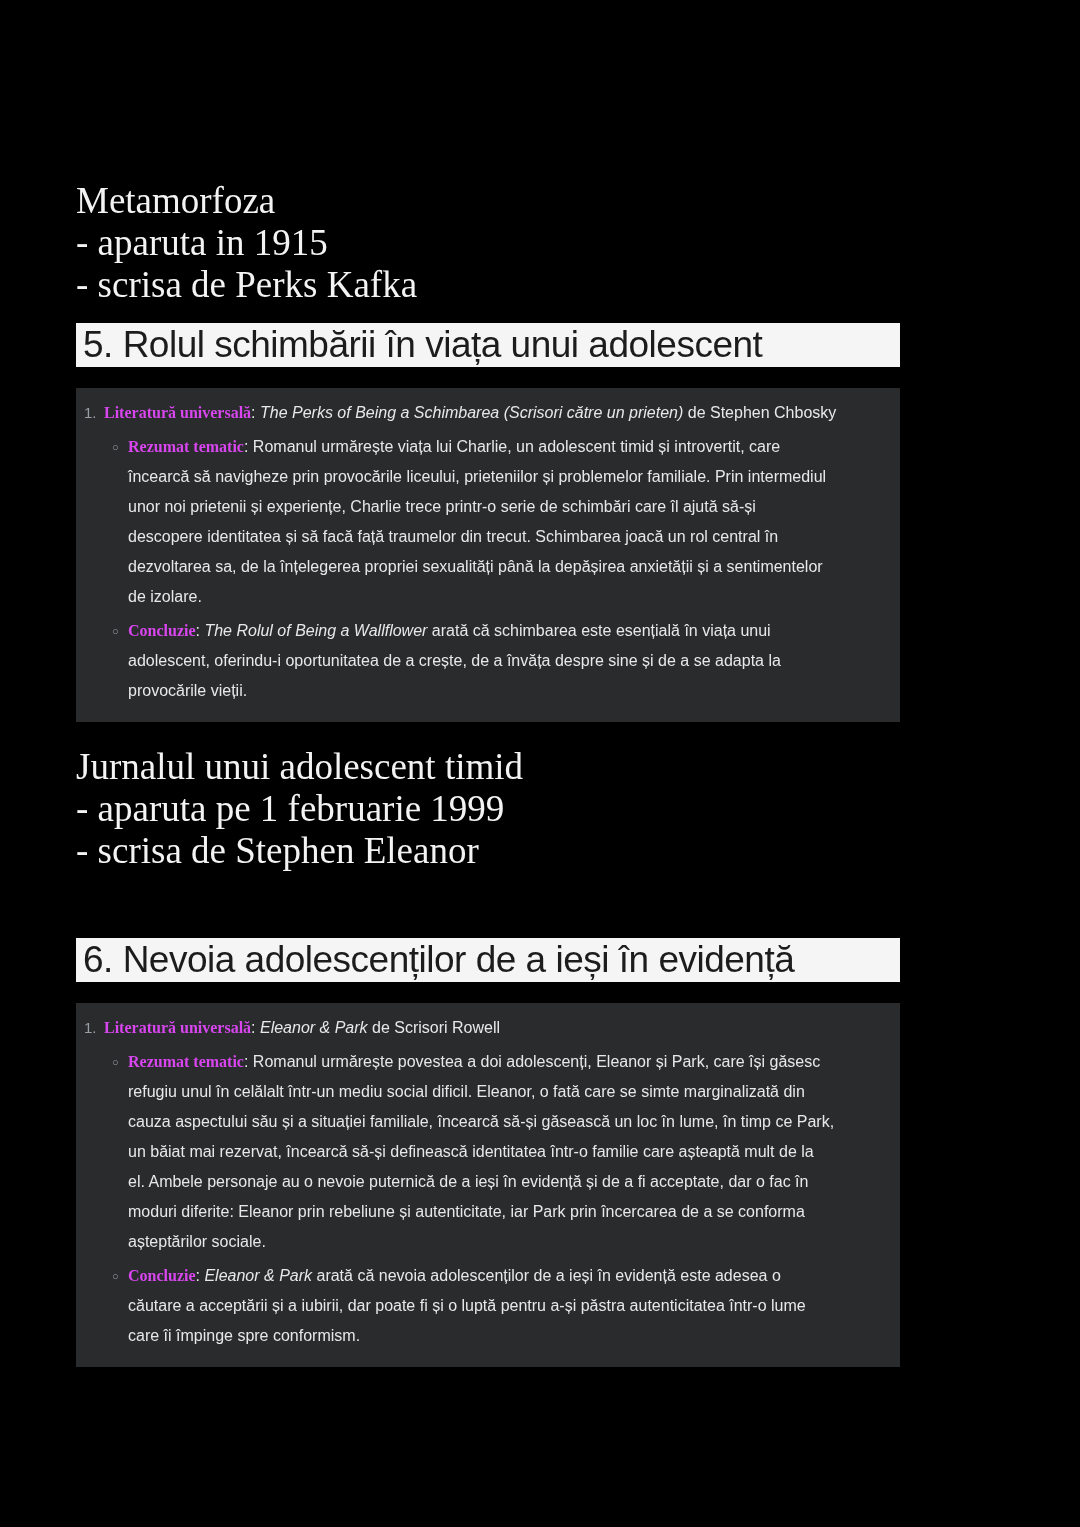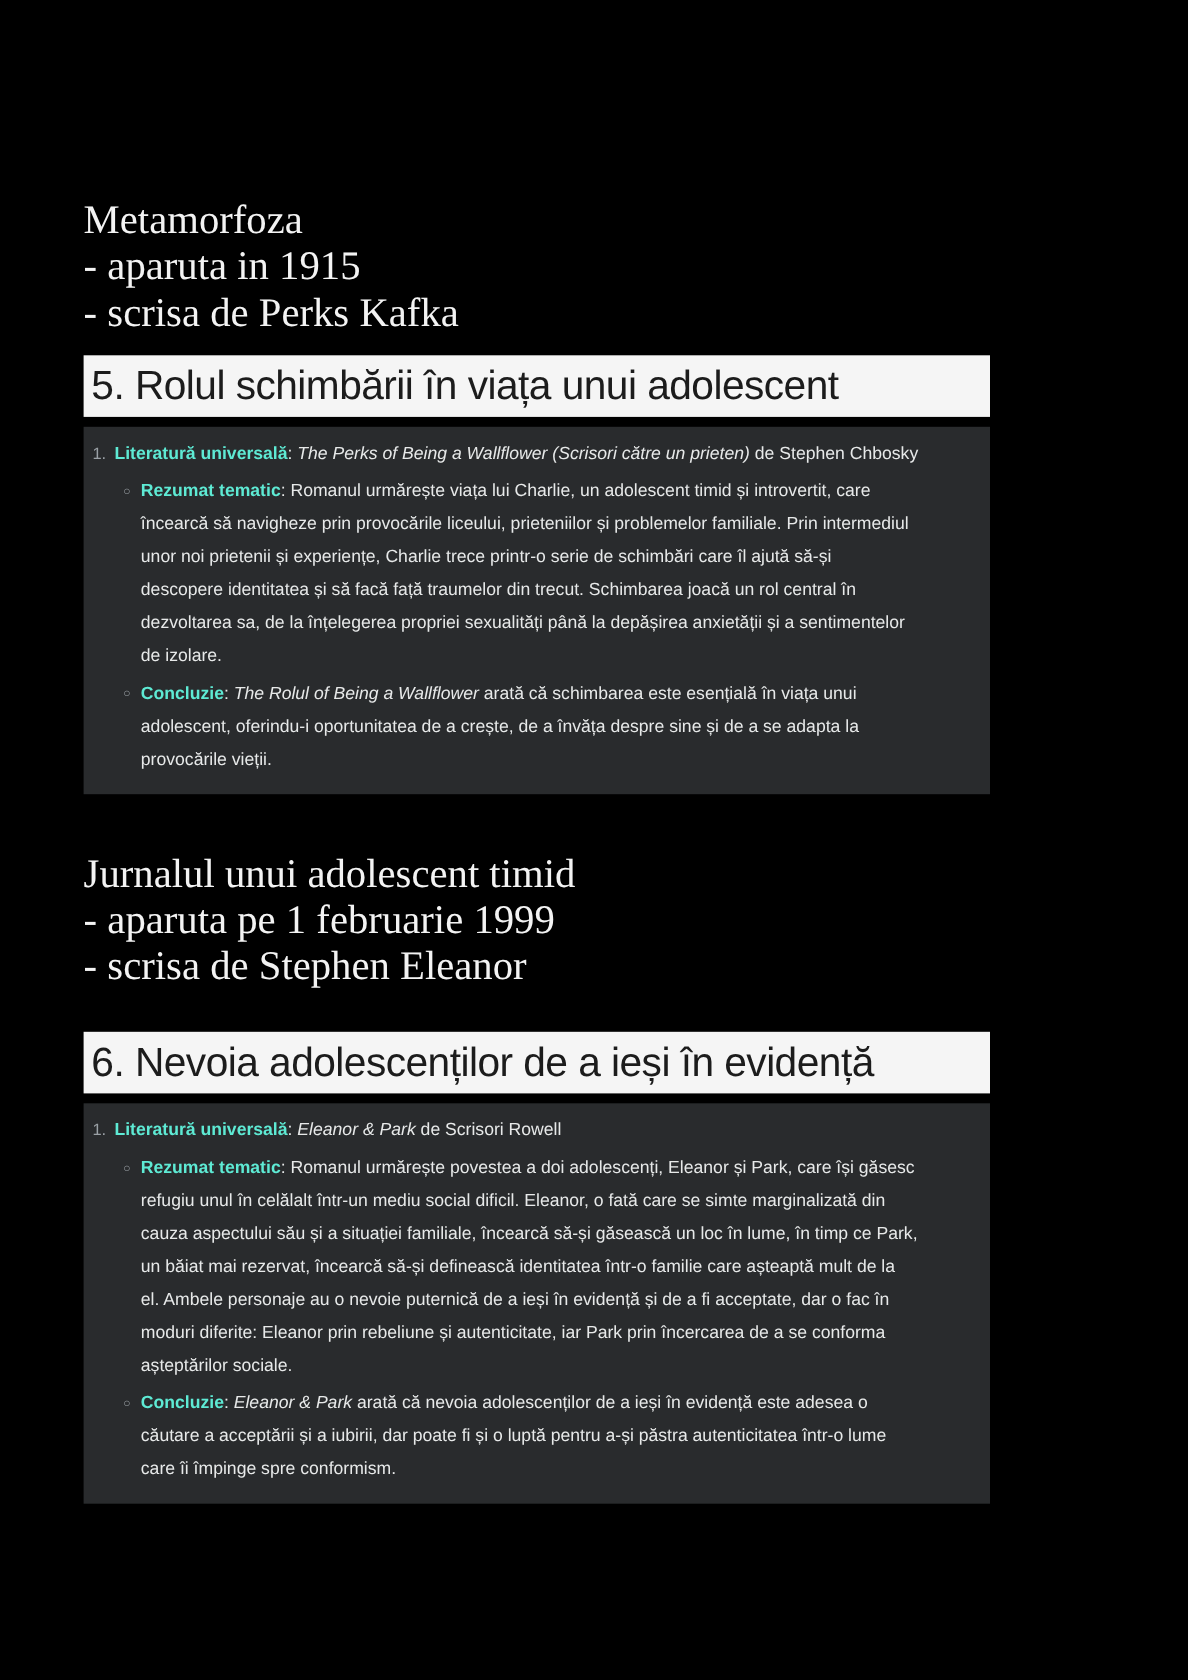--- a/index.html
+++ b/index.html
@@ -14,21 +14,21 @@
   
   .serif-block { position:absolute; left:0; width:824px; }
   .serif-line {
     font-family:"Liberation Serif", serif;
     font-size:37px; line-height:42px;
     color:#f3f3f3; white-space:pre;
   }
 
   
   .bar {
-    position:absolute; left:0; width:824px; height:56px;
+    position:absolute; left:0; width:824px; height:44px;
     background:#f5f5f5;
     display:flex; align-items:center;
   }
   .bar-text {
     font-size:37px; letter-spacing:-0.5px; line-height:52px;
     color:#1c1c1c; padding-left:7px; white-space:pre;
   }
 
   
   .panel {
@@ -38,21 +38,21 @@
     box-sizing:border-box;
     overflow:hidden;
     color:#e7e9e9;
     font-size:16px; line-height:30px;
   }
   .li1 { display:flex; }
   .num {
     flex:0 0 20px; color:#9aa0a5; line-height:30px; font-size:15px;
   }
   .txt { margin:0; white-space:pre; }
-  .txt strong { color:#5eead4; font-weight:bold; }
+  .txt strong { color:#d946ef; font-weight:bold;font-family:Liberation Serif, serif; }
   .txt em { font-style:italic; }
   .li2 { display:flex; margin-left:28px; margin-top:4px; }
   .bullet {
     flex:0 0 16px; color:#9aa0a5;
     font-size:11px; line-height:30px;
   }
 </style>
 </head>
 <body>
 
@@ -64,40 +64,40 @@
     <div class="serif-line">- scrisa de Perks Kafka</div>
   </section>
 
   <div class="bar" style="top:323px">
       <span class="bar-text">5. Rolul schimbării în viața unui adolescent</span>
     </div>
 
   <section class="panel" style="top:388px">
     <div class="li1">
         <span class="num">1.</span>
-        <p class="txt"><strong>Literatură universală</strong><span>: </span><em>The Perks of Being a Wallflower (Scrisori către un prieten)</em><span> de Stephen Chbosky</span></p>
+        <p class="txt"><strong>Literatură universală</strong><span>: </span><em>The Perks of Being a Schimbarea (Scrisori către un prieten)</em><span> de Stephen Chbosky</span></p>
       </div>
     <div class="li2">
         <span class="bullet">○</span>
         <p class="txt"><strong>Rezumat tematic</strong><span>: Romanul urmărește viața lui Charlie, un adolescent timid și introvertit, care
 încearcă să navigheze prin provocările liceului, prieteniilor și problemelor familiale. Prin intermediul
 unor noi prietenii și experiențe, Charlie trece printr-o serie de schimbări care îl ajută să-și
 descopere identitatea și să facă față traumelor din trecut. Schimbarea joacă un rol central în
 dezvoltarea sa, de la înțelegerea propriei sexualități până la depășirea anxietății și a sentimentelor
 de izolare.</span></p>
       </div>
     <div class="li2">
         <span class="bullet">○</span>
         <p class="txt"><strong>Concluzie</strong><span>: </span><em>The Rolul of Being a Wallflower</em><span> arată că schimbarea este esențială în viața unui
 adolescent, oferindu-i oportunitatea de a crește, de a învăța despre sine și de a se adapta la
 provocările vieții.</span></p>
       </div>
   </section>
 
-  <section class="serif-block" style="top:774px">
+  <section class="serif-block" style="top:746px">
     <div class="serif-line">Jurnalul unui adolescent timid</div>
     <div class="serif-line">- aparuta pe 1 februarie 1999</div>
     <div class="serif-line">- scrisa de Stephen Eleanor</div>
   </section>
 
   <div class="bar" style="top:938px">
       <span class="bar-text">6. Nevoia adolescenților de a ieși în evidență</span>
     </div>
 
   <section class="panel" style="top:1003px">

